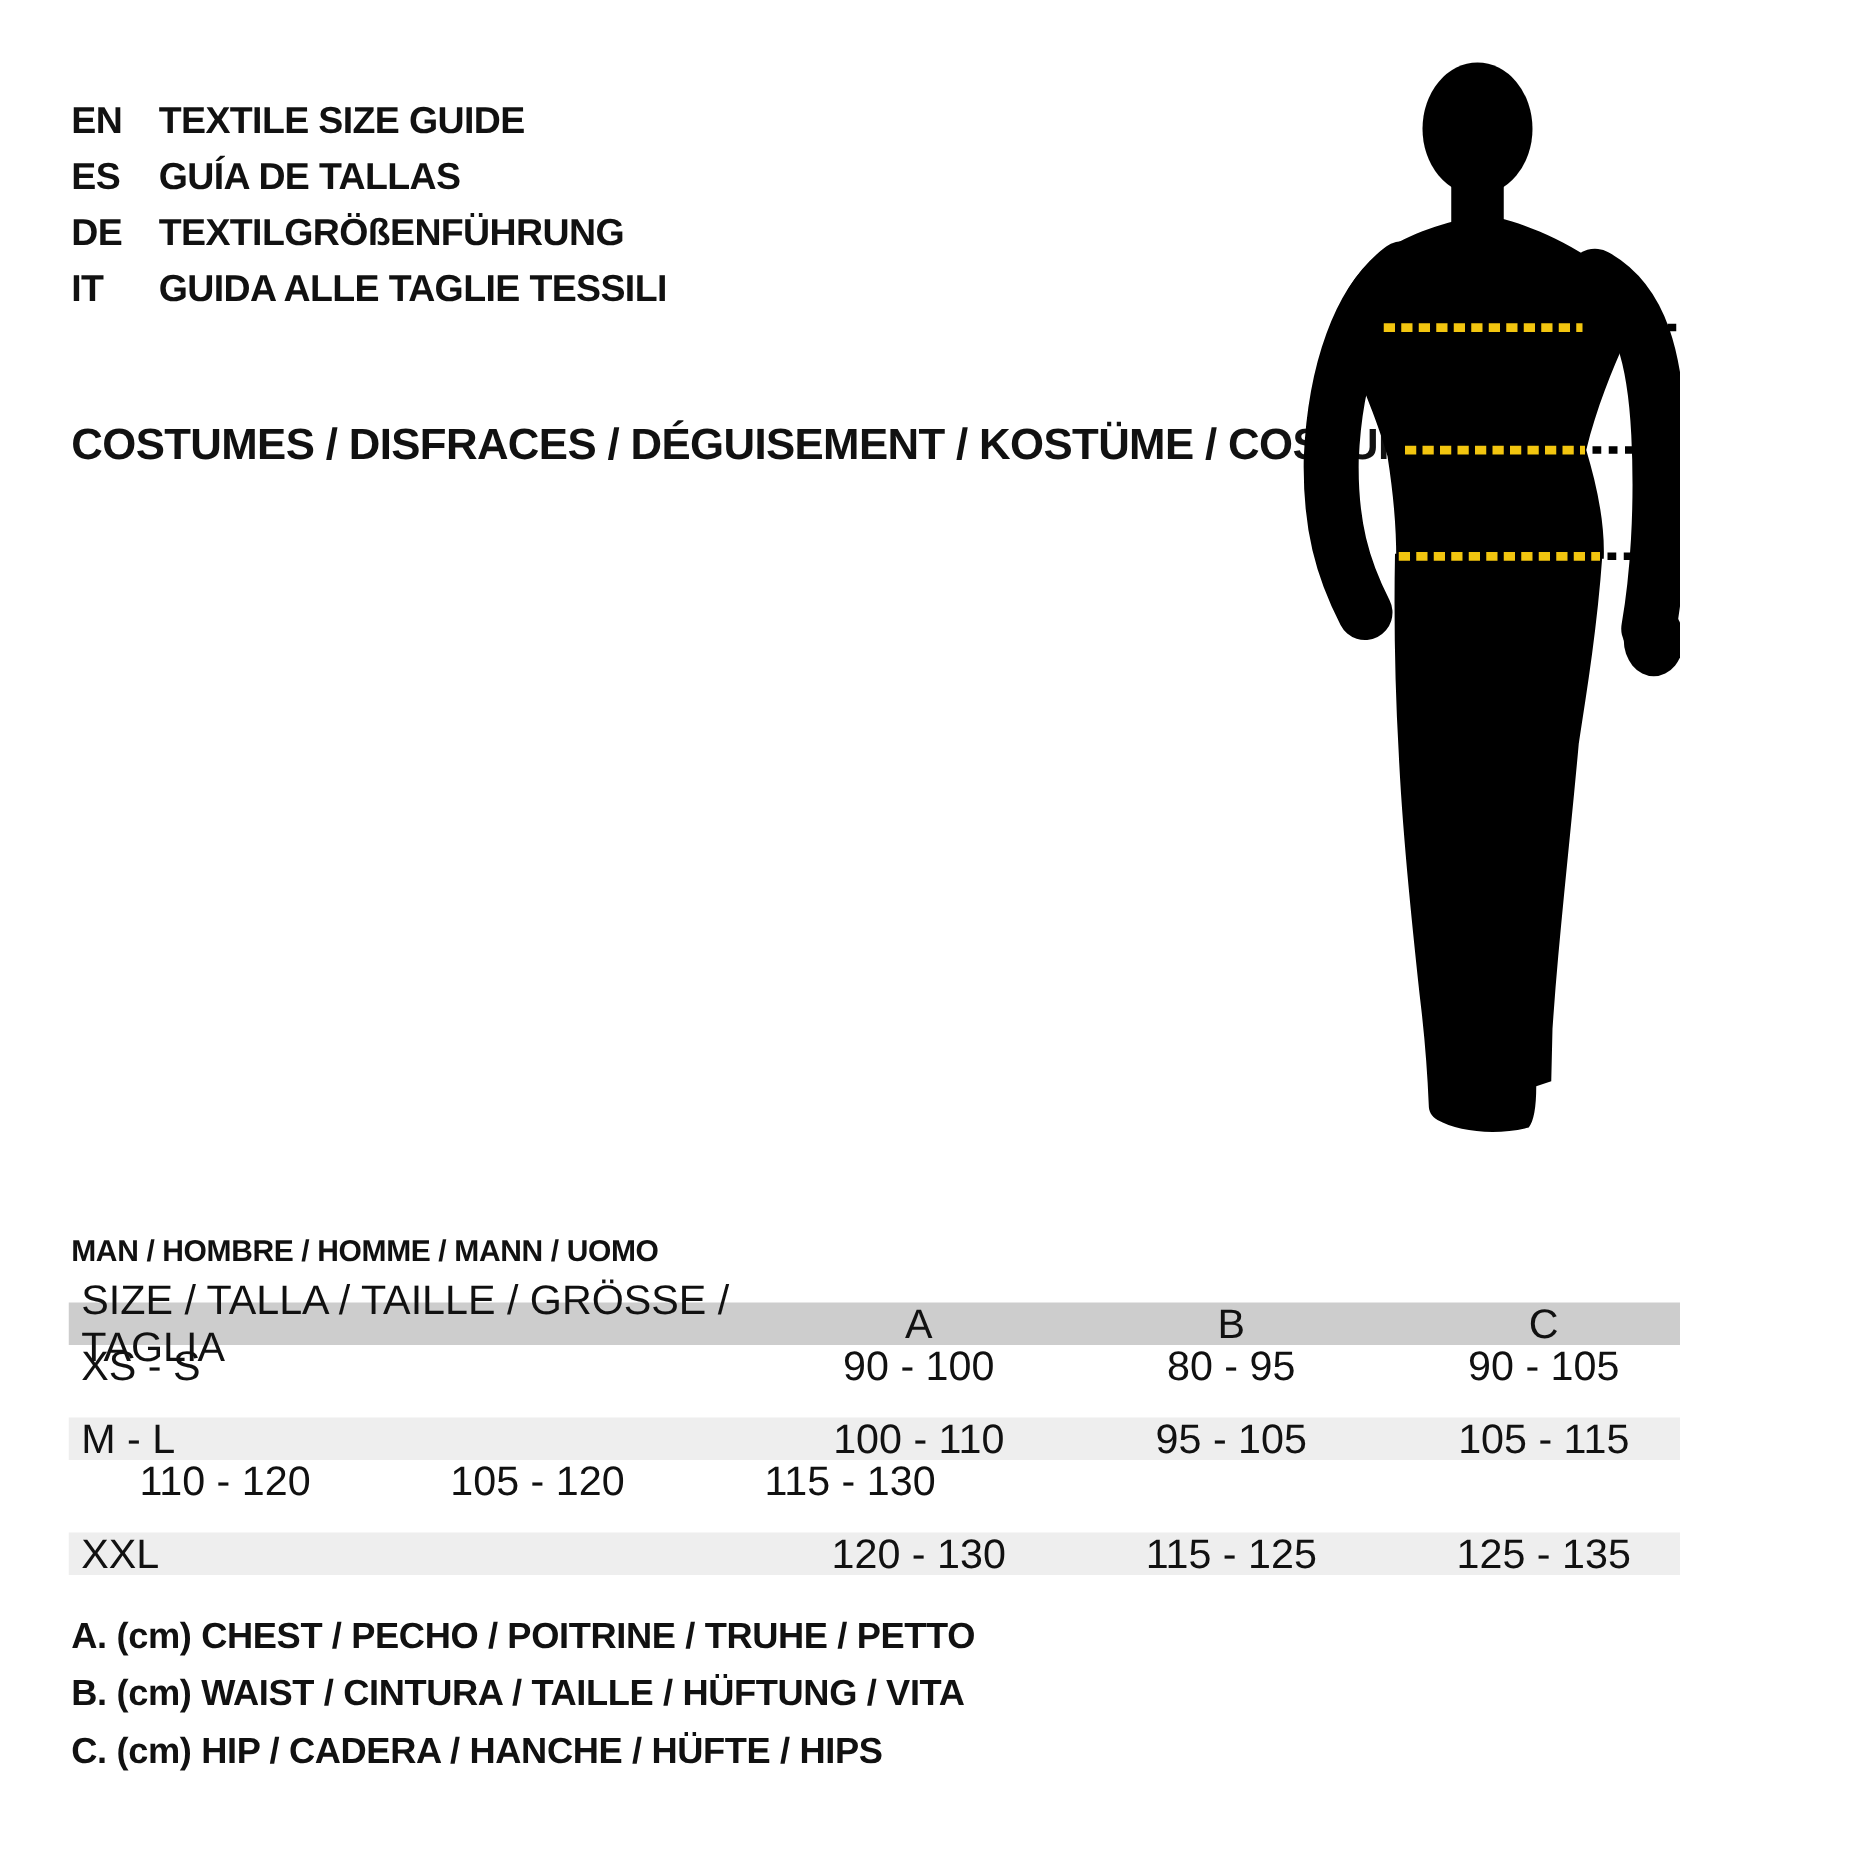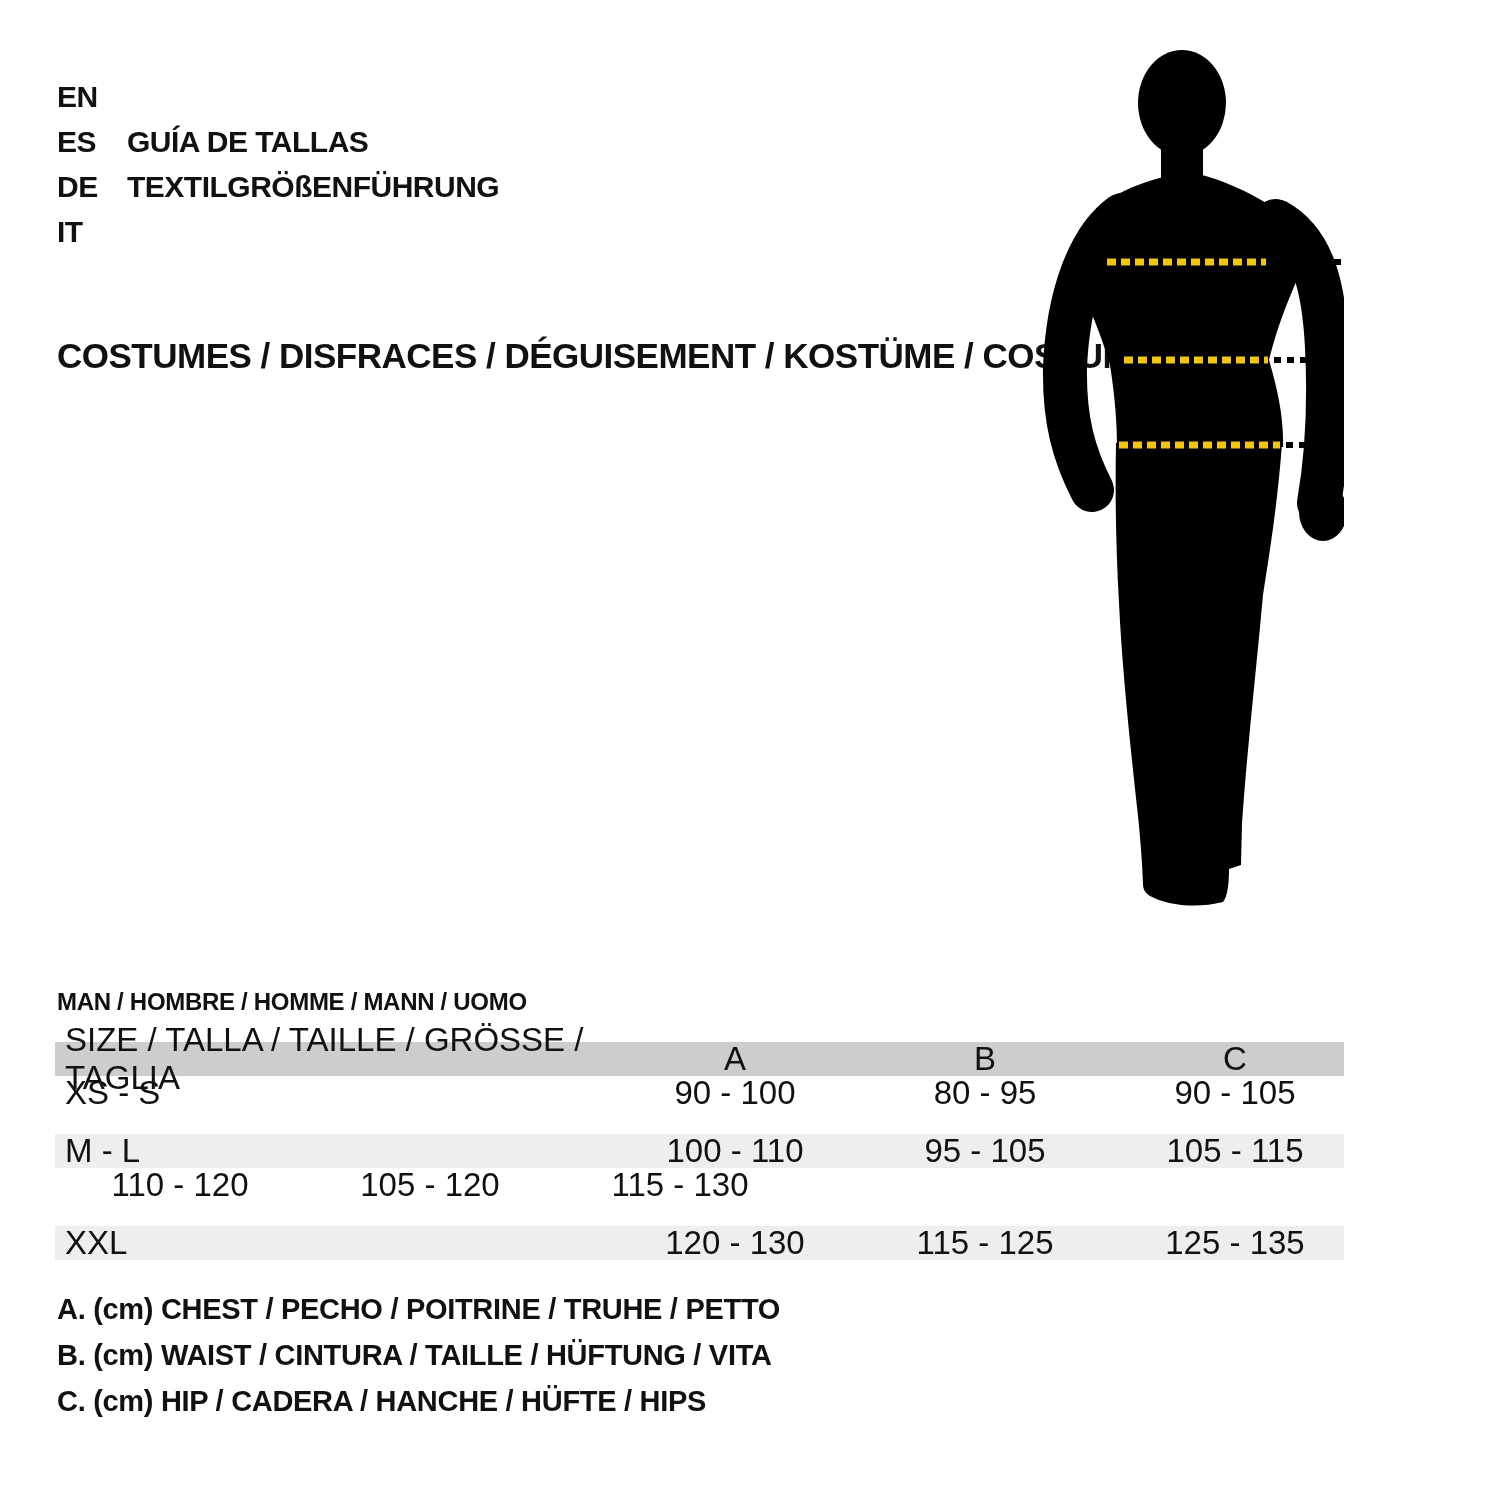--- a/index.html
+++ b/index.html
@@ -34,31 +34,33 @@
   .legend-row{height:46px;display:flex;align-items:center;font-size:29px;letter-spacing:-0.3px;font-weight:600;}
 </style>
 </head>
 <body>
 
 <div class="sheet">
 
   <div class="langs">
     <div class="lang-row">
       <span class="lang-code">EN</span>
+      <span class="lang-label">TEXTILE SIZE GUIDE</span>
     </div>
     <div class="lang-row">
       <span class="lang-code">ES</span>
       <span class="lang-label">GUÍA DE TALLAS</span>
     </div>
     <div class="lang-row">
       <span class="lang-code">DE</span>
       <span class="lang-label">TEXTILGRÖßENFÜHRUNG</span>
     </div>
     <div class="lang-row">
       <span class="lang-code">IT</span>
+      <span class="lang-label">GUIDA ALLE TAGLIE TESSILI</span>
     </div>
   </div>
 
   <div class="category">COSTUMES / DISFRACES / DÉGUISEMENT / KOSTÜME / COSTUMI</div>
 
   <div class="figure">
     <svg width="345" height="880" viewBox="0 0 345 880" aria-hidden="true">
 
       <ellipse cx="152" cy="58" rx="44" ry="53" fill="#000"></ellipse>
 

